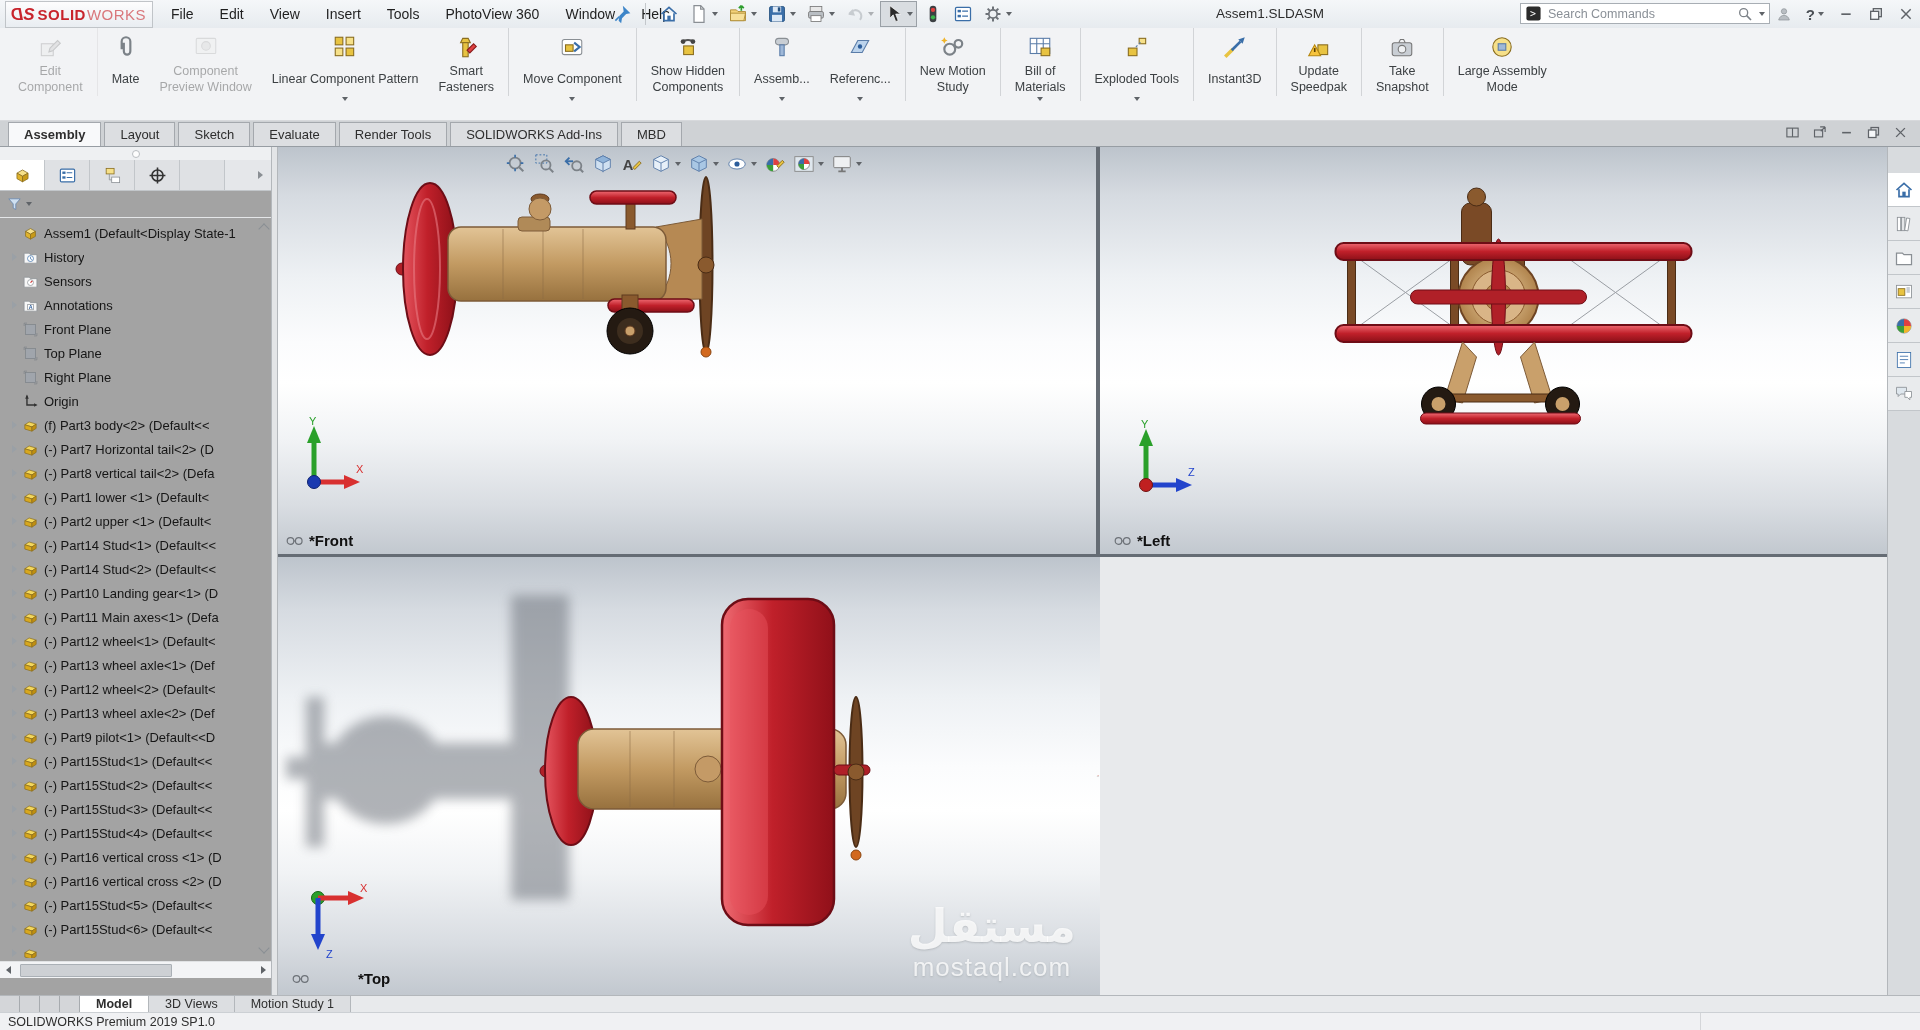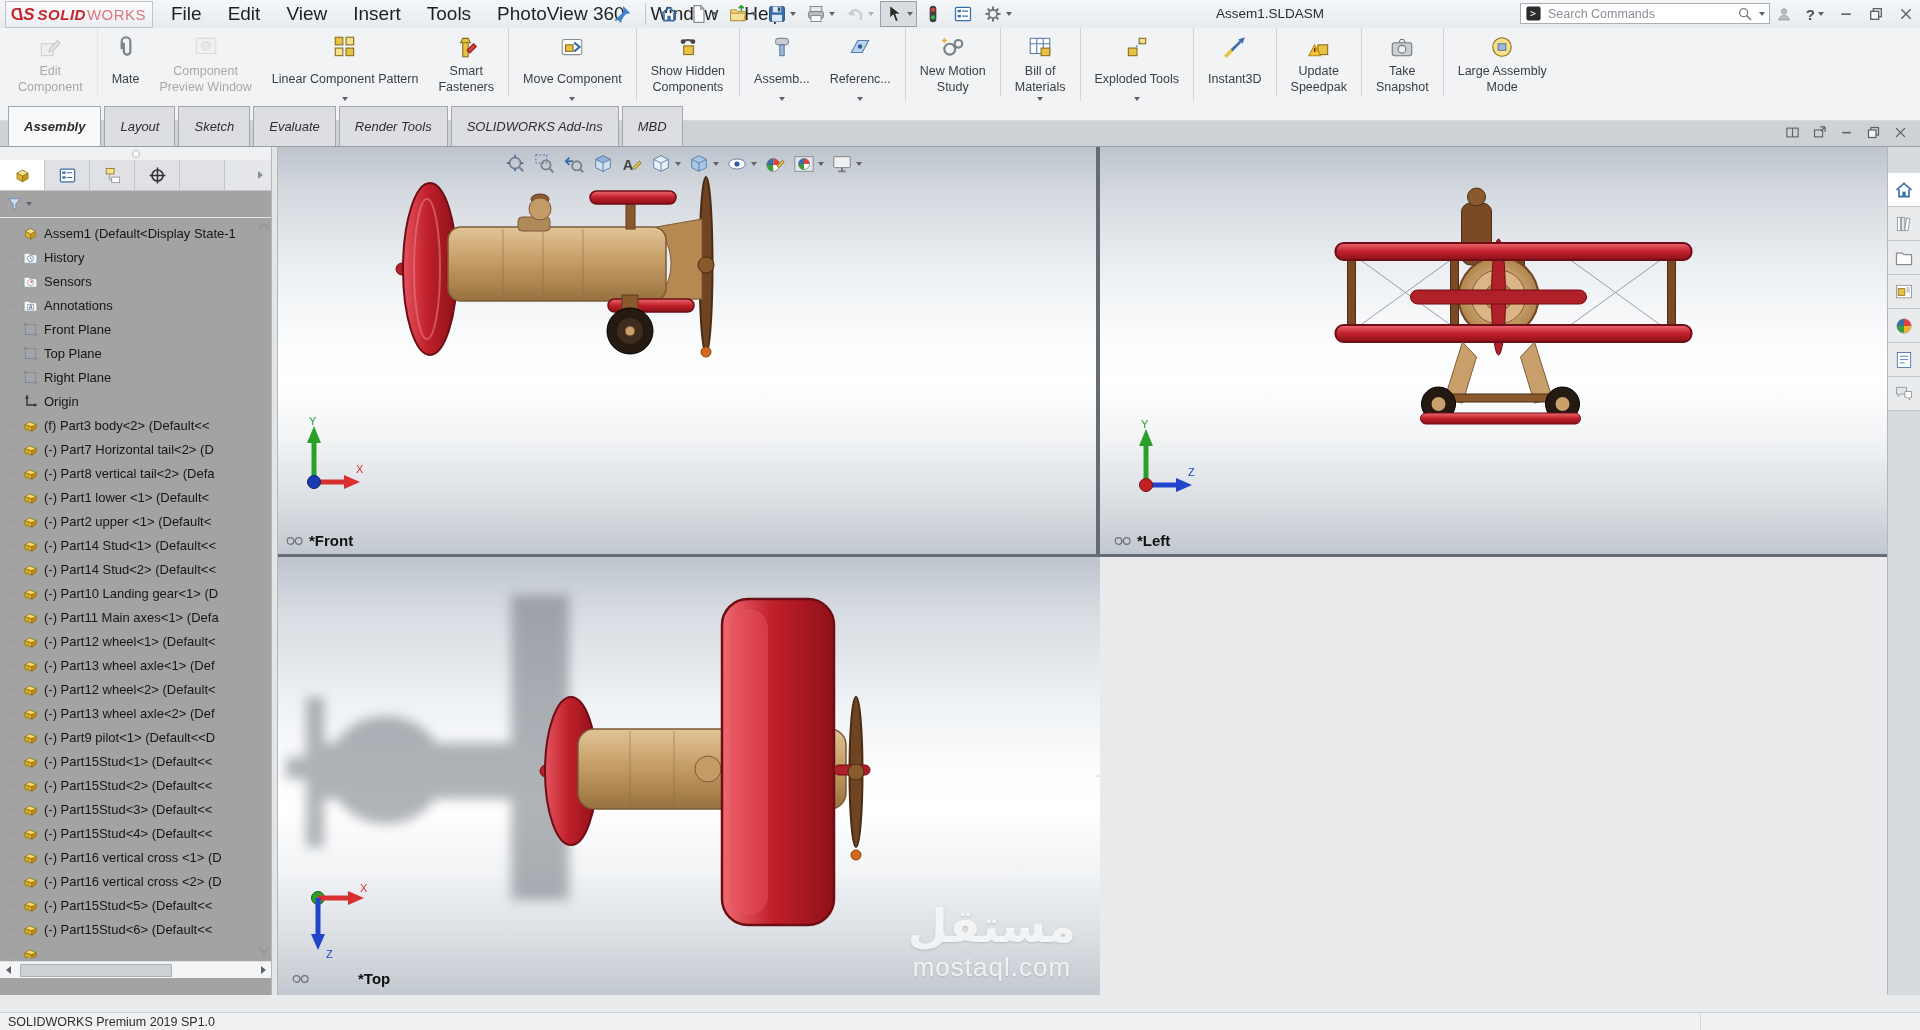--- a/index.html
+++ b/index.html
@@ -4,24 +4,24 @@
 <style>
   html,body{margin:0;padding:0;}
   body{width:1920px;height:1030px;overflow:hidden;position:relative;font-family:"Liberation Sans","DejaVu Sans",sans-serif;background:#e8eaec;-webkit-font-smoothing:antialiased;}
   .app{position:absolute;inset:0;}
   svg.ic{display:block;}
   
   .titlebar{position:absolute;left:0;top:0;width:1920px;height:28px;background:linear-gradient(#f5f7f9,#e7ebef);border-bottom:1px solid #ccd0d4;}
   .logo-box{position:absolute;left:5px;top:1px;width:146px;height:25px;border:1px solid #c0c4c8;background:linear-gradient(#fdfdfe,#e9edf1);display:flex;align-items:center;justify-content:center;gap:4px;}
   .logo-mark{color:#c8242c;font-weight:bold;font-style:italic;font-size:17px;letter-spacing:-1px;}
   .logo-mark .flip{display:inline-block;transform:scaleX(-1);}
-  .logo-solid{color:#c8242c;font-weight:bold;font-size:15px;letter-spacing:.5px;font-style:italic;}
+  .logo-solid{color:#c8242c;font-weight:bold;font-size:15px;letter-spacing:.5px;}
   .logo-works{color:#d9777c;font-size:15px;letter-spacing:.5px;margin-left:-3px;}
   .menu{position:absolute;left:158px;top:0;height:28px;display:flex;align-items:center;}
-  .menu-item{padding:0 13px;line-height:28px;font-size:19px;color:#1f1f1f;cursor:default;}
+  .menu-item{padding:0 13px;line-height:28px;font-size:14px;color:#1f1f1f;cursor:default;}
   .pin{position:absolute;left:612px;top:4px;width:20px;height:20px;}
   .tb-vsep{position:absolute;left:645px;top:3px;width:1px;height:22px;background:#c3c7cb;}
   .qtb{position:absolute;left:655px;top:1px;height:26px;display:flex;align-items:center;gap:2px;}
   .qtb-btn{display:flex;align-items:center;height:24px;padding:0 3px;border:1px solid transparent;}
   .qtb-btn svg{width:20px;height:20px;}
   .qtb-btn.pressed{background:#d9dde1;border:1px solid #9aa0a6;}
   .qtb-btn.disabled{opacity:.45;}
   .doc-title{position:absolute;left:1216px;top:0;line-height:28px;font-size:13.5px;color:#2d2d2d;}
   .searchbox{position:absolute;left:1520px;top:3px;width:250px;height:21px;background:#fff;border:1px solid #a8aeb4;display:flex;align-items:center;padding:0 4px;gap:6px;box-sizing:border-box;}
   .searchbox .ph{flex:1;font-size:12.5px;color:#8a9097;}
@@ -39,21 +39,21 @@
   
   .ribbon{position:absolute;left:0;top:28px;width:1920px;height:93px;background:#f2f3f5;border-bottom:1px solid #d7d9dc;display:flex;align-items:flex-start;padding-left:8px;box-sizing:border-box;}
   .ritem{display:flex;flex-direction:column;align-items:center;padding:6px 10px 0;position:relative;}
   .ritem .ric{width:26px;height:26px;}
   .rlabel{font-size:12.5px;color:#3c4043;text-align:center;white-space:pre-line;line-height:1.3;height:34px;display:flex;align-items:center;justify-content:center;margin-top:2px;}
   .ritem .rdd{margin-top:1px;}
   .ritem.disabled{opacity:.42;filter:grayscale(.85);}
   .ritem.sep{border-right:1px solid #d2d4d7;padding-right:14px;margin-right:4px;}
   
   .tabrow{position:absolute;left:0;top:121px;width:1920px;height:26px;background:#cfd2d5;border-bottom:1px solid #979da3;display:flex;align-items:flex-end;padding-left:8px;box-sizing:border-box;}
-  .rtab{height:23px;line-height:23px;padding:8px 15px;font-size:13px;background:#dcdee1;border:1px solid #a4a8ad;border-bottom:none;margin-right:3px;color:#2e2e2e;font-style:italic;}
+  .rtab{height:23px;line-height:23px;padding:0 15px;font-size:13px;background:#dcdee1;border:1px solid #a4a8ad;border-bottom:none;margin-right:3px;color:#2e2e2e;}
   .rtab.active{background:#f8f9fa;font-weight:bold;}
   .docwin{position:absolute;right:12px;top:125px;display:flex;gap:12px;align-items:center;}
   .docwin svg{width:15px;height:15px;}
   
   .main{position:absolute;left:0;top:147px;width:1920px;height:848px;}
   .panel{position:absolute;left:0;top:0;width:272px;height:848px;background:#a3a3a3;border-right:1px solid #b3b7bb;box-sizing:border-box;}
   .panel-grip{height:13px;background:#eef0f2;display:flex;align-items:center;justify-content:center;}
   .grip-dot{width:6px;height:6px;border-radius:50%;background:#fdfdfd;border:1px solid #b9bdc1;}
   .panel-tabs{height:30px;display:flex;background:#e5e7ea;border-bottom:1px solid #c2c6ca;align-items:stretch;}
   .ptab{width:44px;display:flex;align-items:center;justify-content:center;border-right:1px solid #c2c6ca;background:#dfe1e4;}
@@ -1412,20 +1412,35 @@
         </div>
 
         <div class="tp-btn" title="solidworks-forum">
           <svg class="ic">
             <use href="#ic-forum"></use>
           </svg>
         </div>
       </div>
   </div>
 
+  <div class="bottomtabs">
+    <div style="display:flex;">
+
+    <div class="navbtn"></div>
+        <div class="navbtn"></div>
+        <div class="navbtn"></div>
+        <div class="navbtn"></div>
+      </div>
+    <div style="display:flex;">
+
+    <div class="btab active">Model</div>
+        <div class="btab">3D Views</div>
+        <div class="btab">Motion Study 1</div>
+      </div>
+  </div>
 
   <div class="statusbar">
     <span class="sb-left">SOLIDWORKS Premium 2019 SP1.0</span>
     <div class="sb-right">
       <div class="sb-cell" style="min-width:110px;justify-content:center;">
           <span>Under Defined</span>
         </div>
       <div class="sb-cell" style="min-width:120px;justify-content:center;">
           <span>Editing Assembly</span>
         </div>

